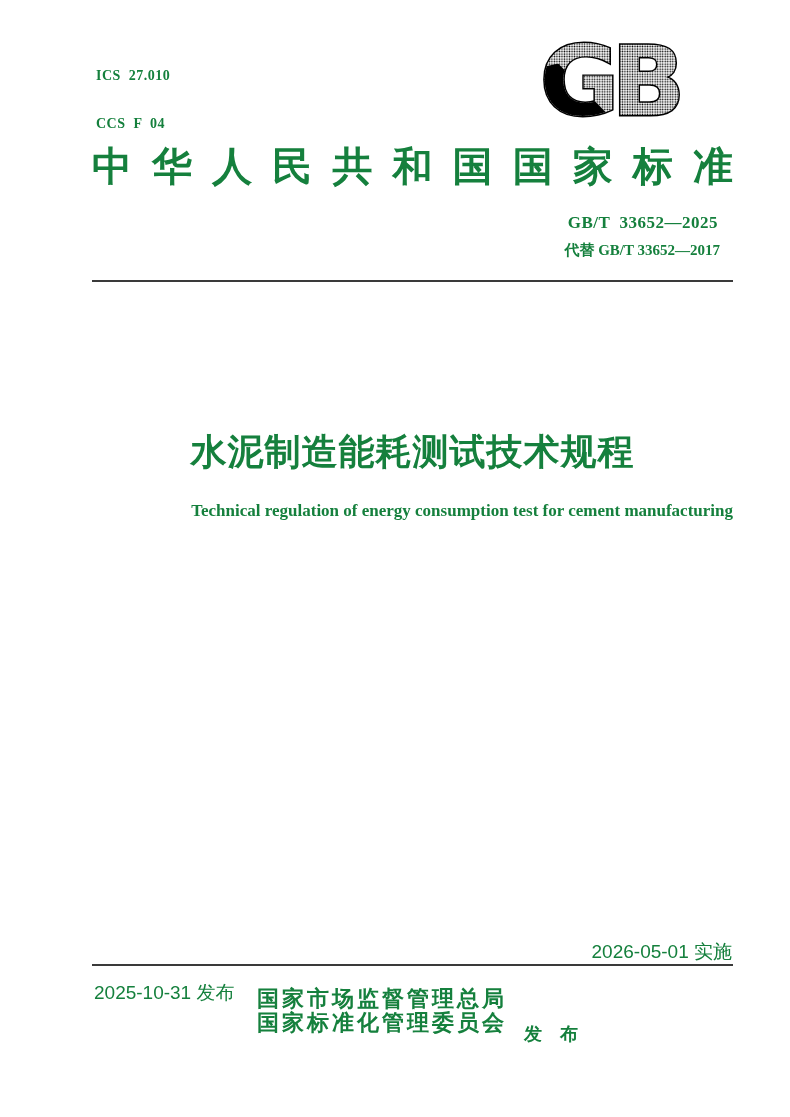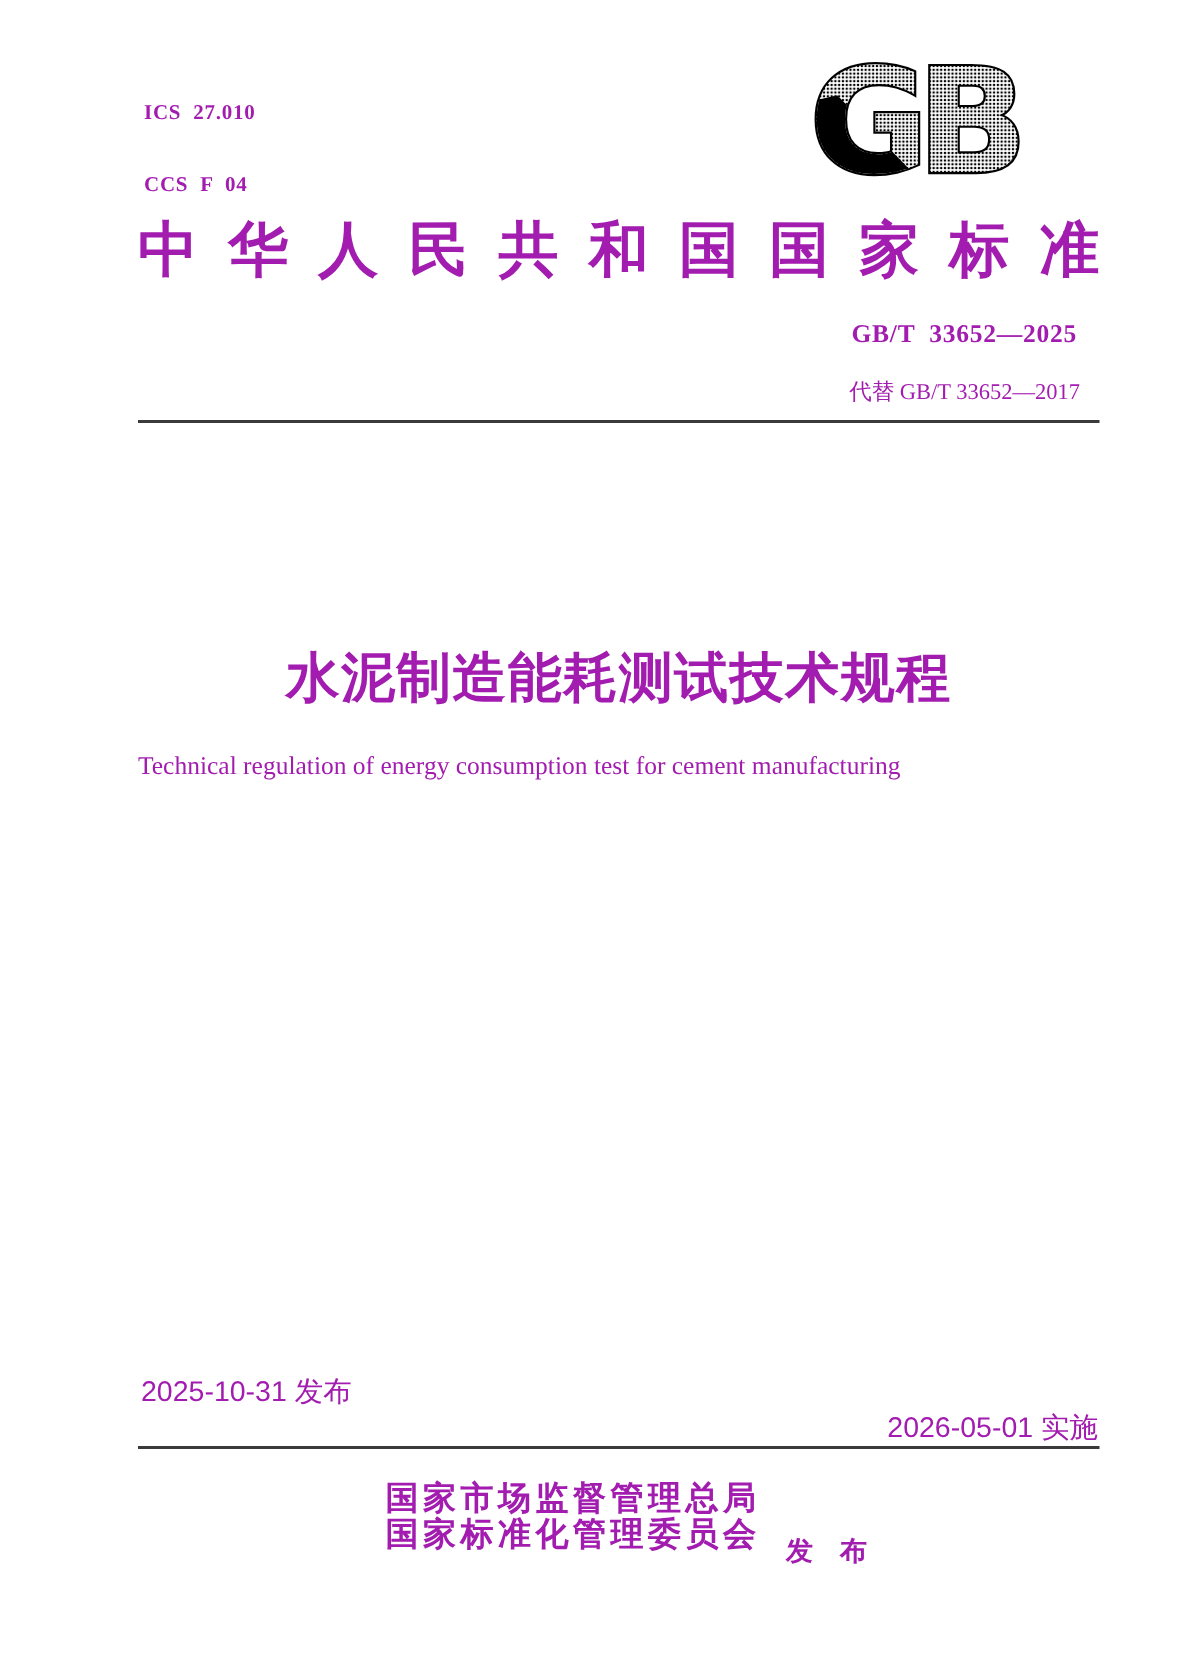--- a/index.html
+++ b/index.html
@@ -2,21 +2,21 @@
 <html><head>
 <meta charset="utf-8">
 <style>
   html, body { margin: 0; padding: 0; background: #ffffff; }
   .page {
     position: relative;
     width: 790px;
     height: 1117px;
     margin: 0 auto;
     background: #ffffff;
-    color: #a21caf;
+    color: #15803d;
     font-family: "Liberation Serif", "DejaVu Serif", serif;
     overflow: hidden;
   }
 
   
   .ics-block {
     position: absolute; left: 96px; top: 36px;
     font-weight: bold; font-size: 14px; line-height: 16px;
     white-space: pre; letter-spacing: 0.5px;
   }
@@ -29,41 +29,41 @@
     position: absolute; left: 92px; top: 146px; width: 641px;
     display: flex; justify-content: space-between;
     font-weight: bold; font-size: 40px; line-height: 1.05;
   }
 
   .std-number {
     position: absolute; right: 72px; top: 213px;
     font-weight: bold; font-size: 17px; white-space: pre; letter-spacing: 0.5px;
   }
   .replaces-note {
-    position: absolute; right: 70px; top: 252px;
-    font-weight: normal; font-size: 15px; white-space: pre;
+    position: absolute; right: 70px; top: 241px;
+    font-weight: bold; font-size: 15px; white-space: pre;
   }
 
   .rule { position: absolute; left: 92px; width: 641px; height: 2px; background: #3a3a3a; }
   .rule-top { top: 280px; }
   .rule-bottom { top: 964px; }
 
   .title-zh {
     position: absolute; left: 92px; top: 428px; width: 641px;
     text-align: center; font-weight: bold; font-size: 36px;
     letter-spacing: 1px;
     font-family: "Liberation Sans", "DejaVu Sans", sans-serif;
   }
   .title-en {
     position: absolute; left: 92px; top: 501px; width: 641px;
-    text-align: left; font-weight: normal; font-size: 17px;
+    text-align: right; font-weight: bold; font-size: 17px;
   }
 
   .issue-date {
-    position: absolute; left: 94px; top: 915px;
+    position: absolute; left: 94px; top: 980px;
     font-size: 19px; font-family: "Liberation Sans", "DejaVu Sans", sans-serif;
     white-space: pre;
   }
   .impl-date {
     position: absolute; right: 58px; top: 939px;
     font-size: 19px; font-family: "Liberation Sans", "DejaVu Sans", sans-serif;
     white-space: pre;
     text-align: center;
   }
 

